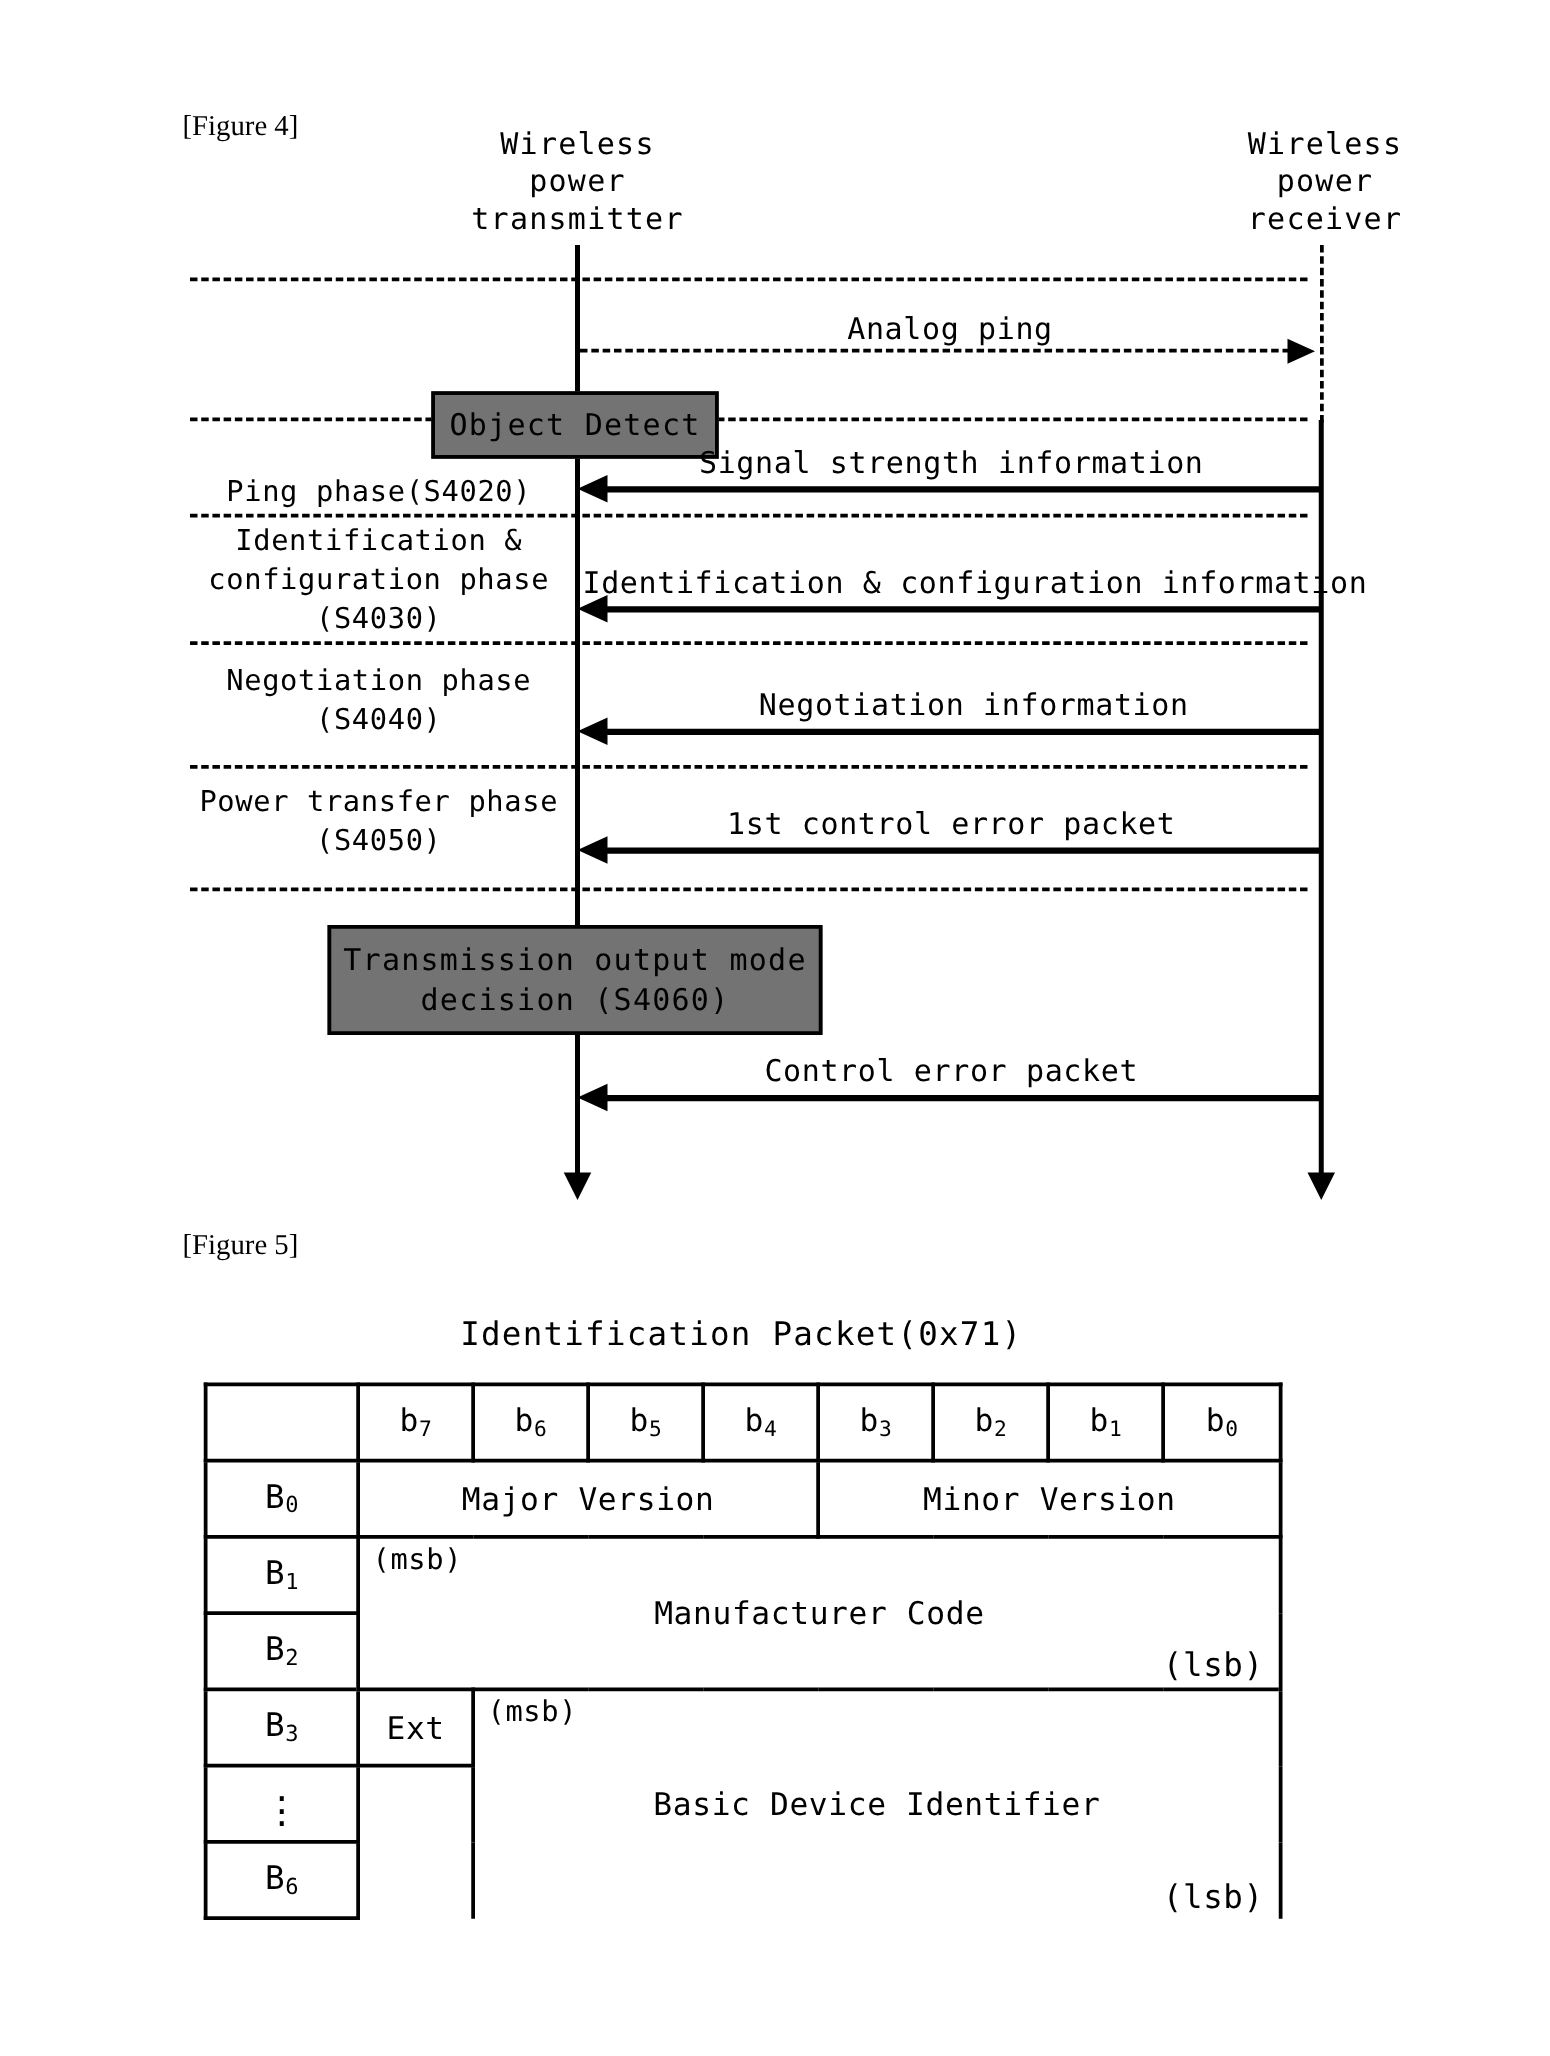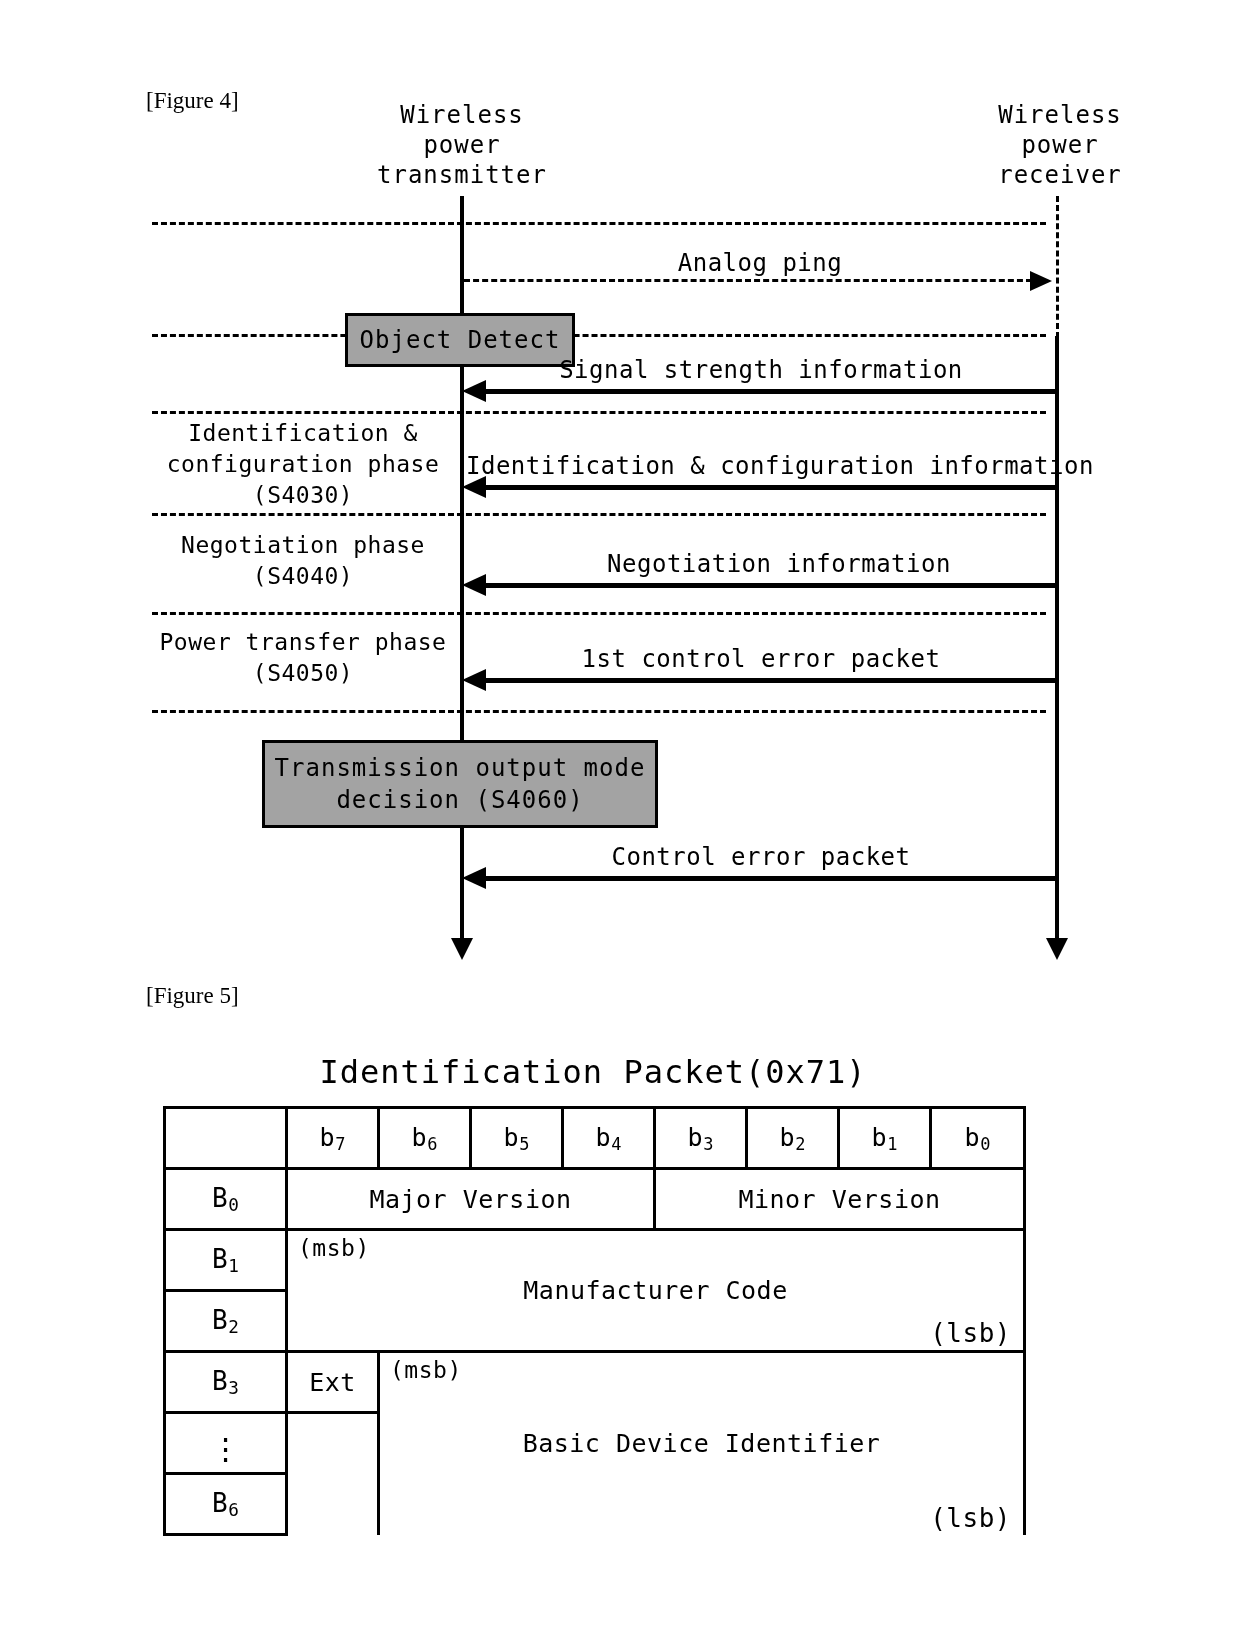--- a/index.html
+++ b/index.html
@@ -67,21 +67,21 @@
     font-size: 23px;
     line-height: 31px;
     text-align: center;
     white-space: pre-line;
     letter-spacing: 0.5px;
   }
 
   
   .proc-box {
     border: 3px solid #000;
-    background: #a3a3a3;
+    background: #737373;
     display: flex;
     align-items: center;
     justify-content: center;
     font-size: 24px;
     line-height: 32px;
     text-align: center;
     white-space: pre-line;
     letter-spacing: 1px;
     box-sizing: border-box;
   }
@@ -109,21 +109,21 @@
   }
   .arrowhead-right {
     width: 0; height: 0;
     border-top: 10px solid transparent;
     border-bottom: 10px solid transparent;
     border-left: 22px solid #000;
   }
 
   
   .packet-title {
-    font-size: 32px;
+    font-size: 26px;
     letter-spacing: 1px;
     text-align: center;
     white-space: nowrap;
   }
   table.packet {
     position: absolute;
     border-collapse: collapse;
     table-layout: fixed;
     font-size: 25px;
     letter-spacing: 0.5px;
@@ -178,20 +178,21 @@
   <div class="abs lifeline-solid" style="left:1055px; top:336px; height:608px;"></div>
   <div class="abs lifeline-arrow" style="left:1046px; top:938px;"></div>
 
   <div class="abs divider" style="left:152px; top:222px; width:894px;"></div>
   <div class="abs divider" style="left:152px; top:334px; width:894px;"></div>
   <div class="abs divider" style="left:152px; top:411px; width:894px;"></div>
   <div class="abs divider" style="left:152px; top:513px; width:894px;"></div>
   <div class="abs divider" style="left:152px; top:612px; width:894px;"></div>
   <div class="abs divider" style="left:152px; top:710px; width:894px;"></div>
 
+  <div class="abs phase-label" style="left:148px; top:379px; width:310px;">Ping phase(S4020)</div>
   <div class="abs phase-label" style="left:148px; top:418px; width:310px;">Identification &amp;
 configuration phase
 (S4030)</div>
   <div class="abs phase-label" style="left:148px; top:530px; width:310px;">Negotiation phase
 (S4040)</div>
   <div class="abs phase-label" style="left:148px; top:627px; width:310px;">Power transfer phase
 (S4050)</div>
 
   <div class="abs msg-label" style="left:465px; top:249px; width:590px;">Analog ping</div>
   <div class="abs msg-line-dashed" style="left:464px; top:279px; width:568px;"></div>

